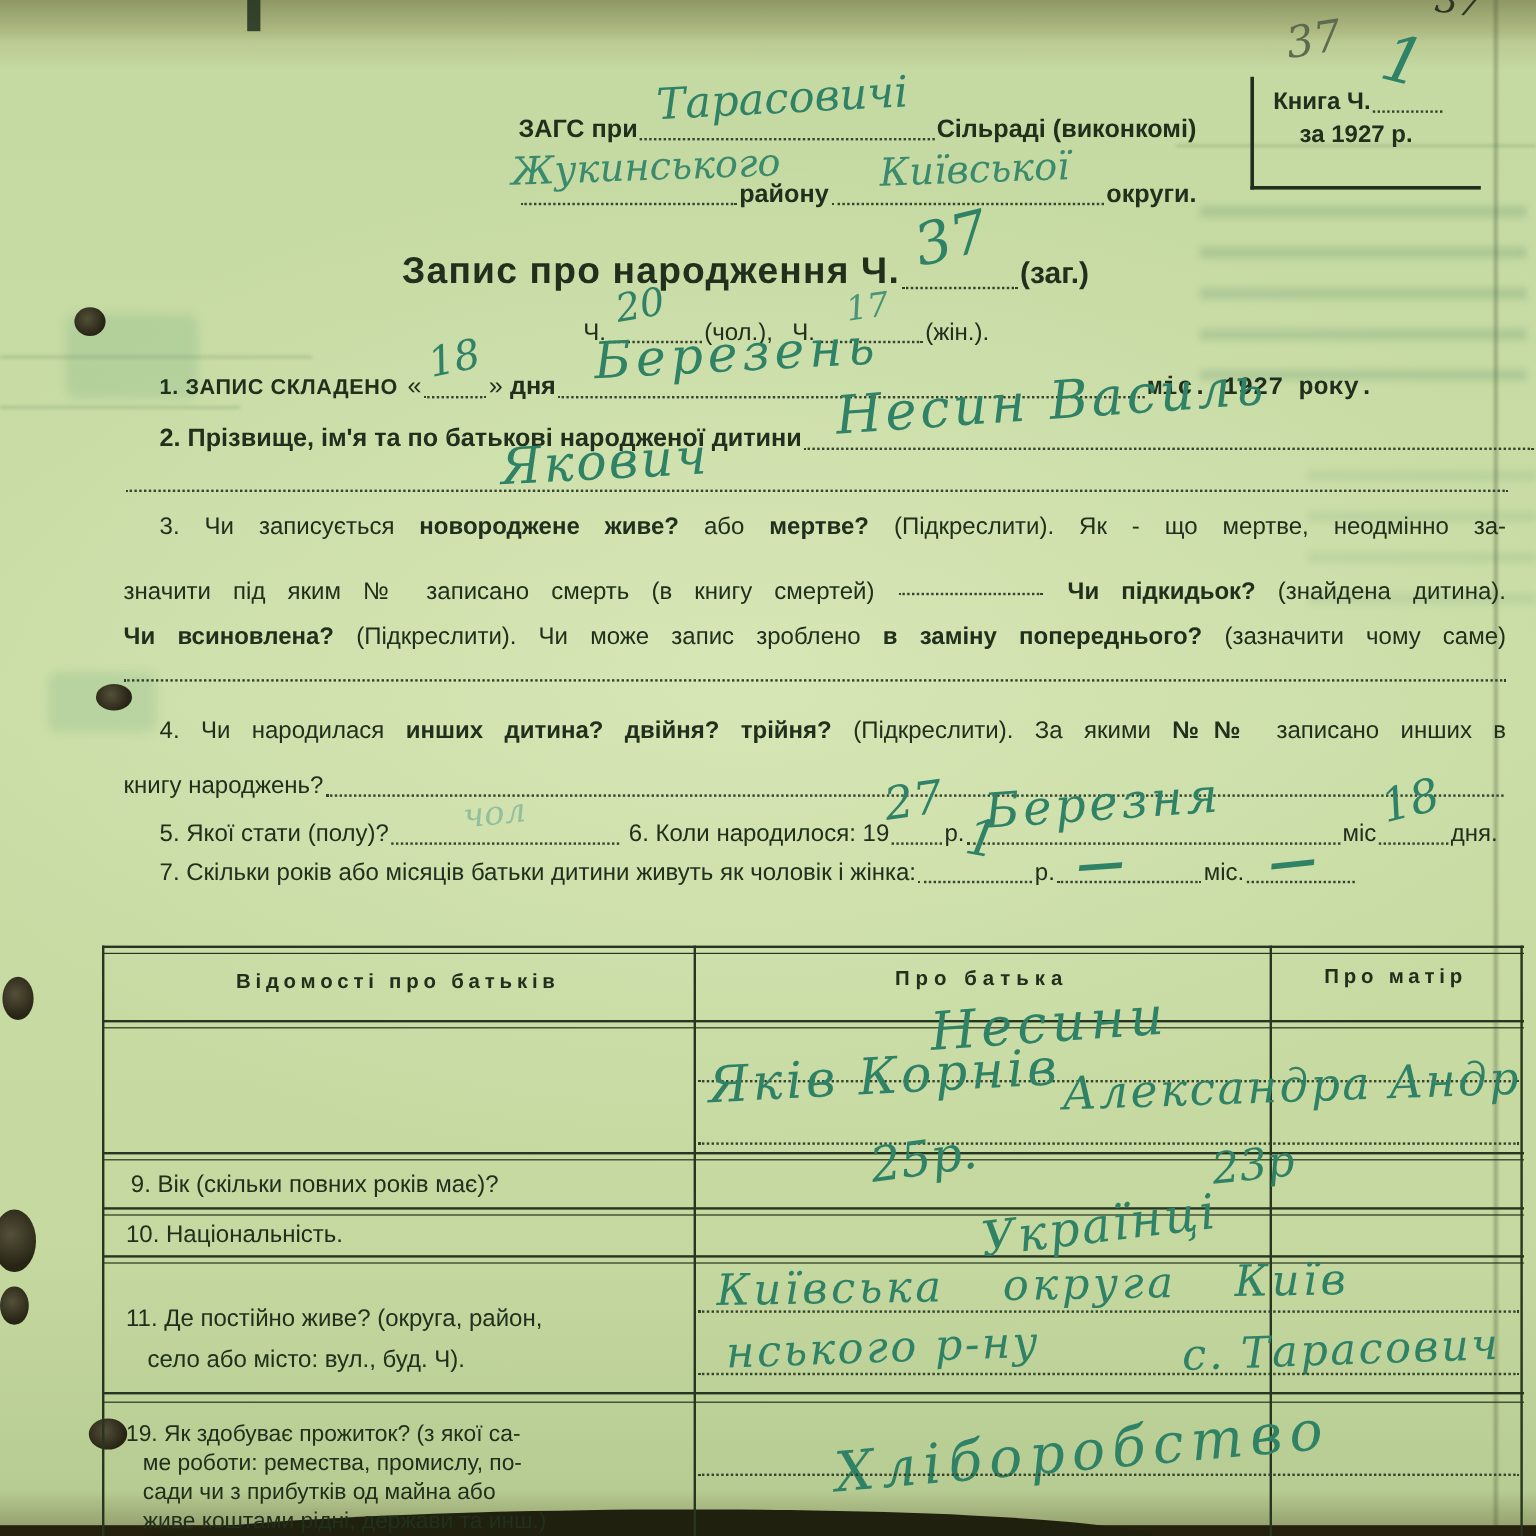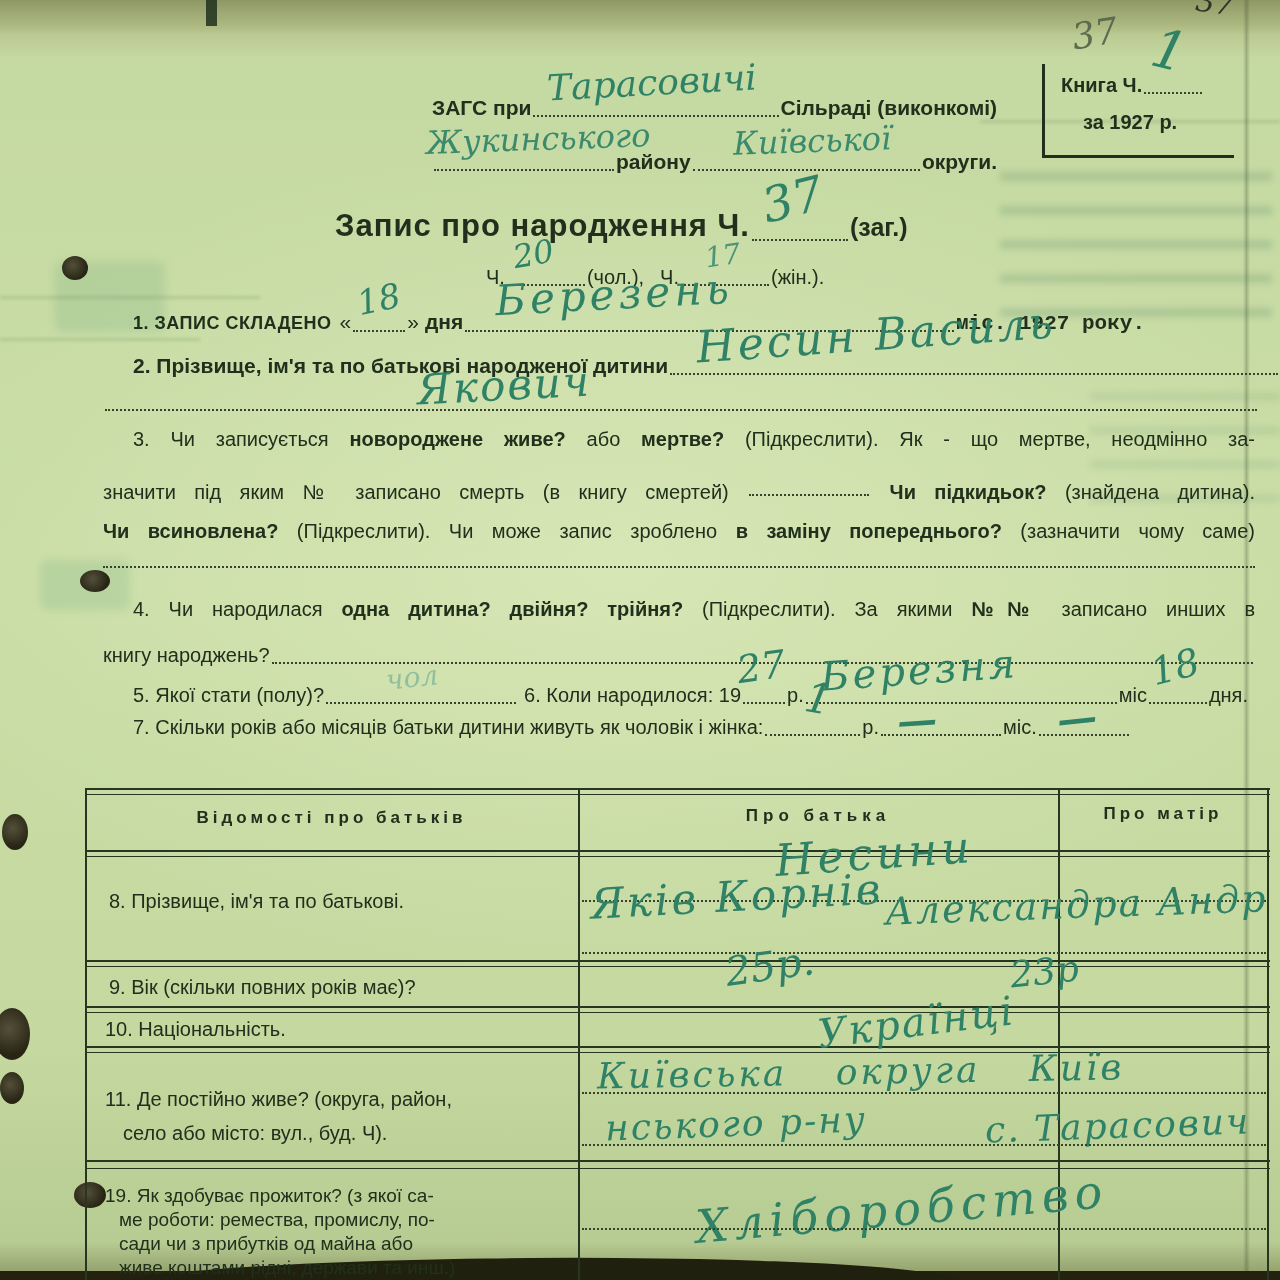--- a/index.html
+++ b/index.html
@@ -68,21 +68,21 @@
       <span class="hw" style="left:40px;top:-28px;font-size:32px;transform:rotate(-2deg);color:#3a8a6d;">Київської</span>
     </span>
     <span style="font-size:21px;font-weight:600;white-space:nowrap;">округи.</span>
   </div>
 
   <div class="abs" style="left:1042px;top:64px;width:192px;height:94px;border-left:3px solid #20301d;border-bottom:3px solid #20301d;padding:10px 0 0 16px;box-sizing:border-box;">
     <div class="row">
       <span style="font-size:20px;font-weight:600;">Книга Ч.</span>
       <span class="dots" style="width:58px;height:1em;"></span>
     </div>
-    <div style="font-size:20px;font-weight:600;margin:14px 0 0 22px;">за 1927 р.</div>
+    <div style="font-size:20px;font-weight:600;margin:4px 0 0 22px;">за 1927 р.</div>
   </div>
   <div class="hw pencil" style="left:1072px;top:16px;font-size:36px;transform:rotate(-9deg);">37</div>
   <div class="hw" style="left:1196px;top:-12px;font-size:30px;color:#2e3526;transform:rotate(8deg);">37</div>
   <div class="hw" style="left:1152px;top:24px;font-size:54px;transform:rotate(14deg);">1</div>
 
   <div class="abs row" style="left:335px;top:208px;">
     <span style="font-size:31px;font-weight:800;letter-spacing:1px;white-space:nowrap;">Запис про народження Ч.</span>
     <span class="dots" style="width:96px;height:1em;">
       <span class="hw" style="left:10px;top:-48px;font-size:48px;transform:rotate(-14deg);">37</span>
     </span>
@@ -145,21 +145,21 @@
     <span class="b">Чи всиновлена?</span>
     <span>(Підкреслити). Чи може запис зроблено</span>
     <span class="b">в заміну попереднього?</span>
     <span>(зазначити чому саме)</span>
   </div>
 
   <div class="dotline" style="left:103px;top:566px;width:1152px;"></div>
 
   <div class="abs just" style="left:103px;top:598px;width:1152px;font-size:20px;text-indent:30px;">
     <span>4. Чи народилася</span>
-    <span class="b">одна дитина?  двійня?  трійня?</span>
+    <span class="b">инших дитина?  двійня?  трійня?</span>
     <span>(Підкреслити). За якими</span>
     <span class="b">№№</span>
     <span>записано  инших  в</span>
   </div>
   <div class="abs row" style="left:103px;top:644px;width:1152px;">
     <span style="font-size:20px;white-space:nowrap;">книгу народжень?</span>
     <span class="dots" style="flex:1;height:1em;"></span>
   </div>
 
   <div class="abs row" style="left:133px;top:684px;width:1115px;">
@@ -207,21 +207,20 @@
     <div class="dline" style="left:0;top:372px;width:1185px;height:6px;"></div>
     <div class="vline" style="left:0;top:0;height:492px;"></div>
     <div class="vline" style="left:1182px;top:0;height:492px;"></div>
     <div class="vline" style="left:493px;top:0;height:492px;"></div>
     <div class="vline" style="left:973px;top:0;height:492px;"></div>
 
     <div class="abs" style="left:0;top:20px;width:493px;text-align:center;font-size:17px;letter-spacing:4px;font-weight:600;">Відомості про батьків</div>
     <div class="abs" style="left:493px;top:18px;width:480px;text-align:center;font-size:17px;letter-spacing:5px;font-weight:600;">Про батька</div>
     <div class="abs" style="left:973px;top:16px;width:210px;text-align:center;font-size:17px;letter-spacing:4px;font-weight:600;">Про матір</div>
 
-    <div class="abs" style="left:24px;top:102px;width:460px;font-size:20px;">8. Прізвище, ім'я та по батькові.</div>
     <div class="hw" style="left:690px;top:44px;font-size:44px;transform:rotate(-4deg);letter-spacing:4px;">Несини</div>
     <div class="dotline" style="left:497px;top:112px;width:684px;"></div>
     <div class="hw" style="left:505px;top:88px;font-size:42px;transform:rotate(-3deg);letter-spacing:3px;">Яків Корнів</div>
     <div class="hw" style="left:800px;top:98px;font-size:38px;transform:rotate(-2deg);letter-spacing:2px;">Александра Андр</div>
     <div class="dotline" style="left:497px;top:164px;width:684px;"></div>
 
     <div class="abs" style="left:24px;top:188px;width:460px;font-size:20px;">9. Вік (скільки повних років має)?</div>
     <div class="hw" style="left:640px;top:158px;font-size:40px;transform:rotate(-8deg);">25р.</div>
     <div class="hw" style="left:925px;top:166px;font-size:36px;transform:rotate(-6deg);">23р</div>
 

